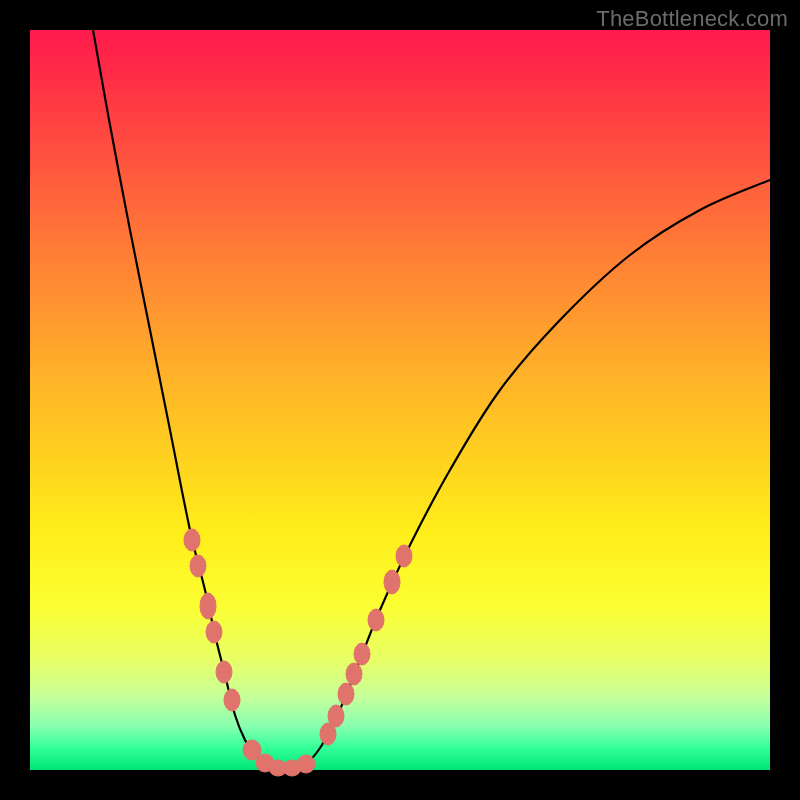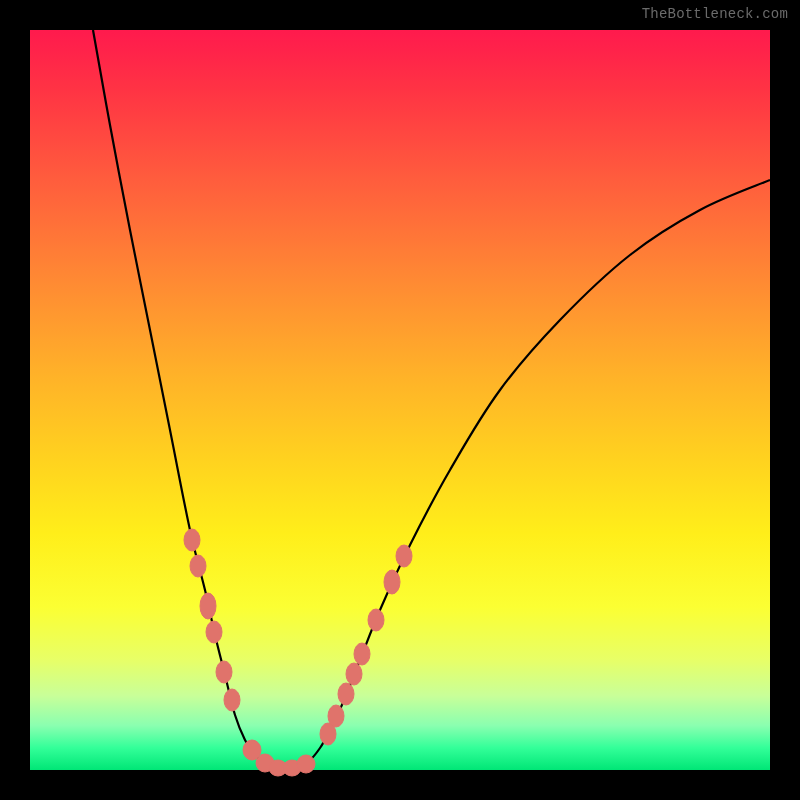--- a/index.html
+++ b/index.html
@@ -31,24 +31,23 @@
       #8affb0 94%,
       #33ff99 97%,
       #00e676 100%
     );
   }
   .watermark {
     position: absolute;
     top: 6px;
     right: 12px;
     color: #6b6b6b;
-    font-size: 14px;
+    font-size: 22px;
     letter-spacing: 0.2px;
     user-select: none;
-    font-family: Liberation Mono, monospace;
   }
   svg.plot {
     position: absolute;
     left: 30px;
     top: 30px;
     width: 740px;
     height: 740px;
     overflow: visible;
   }
   .curve {

